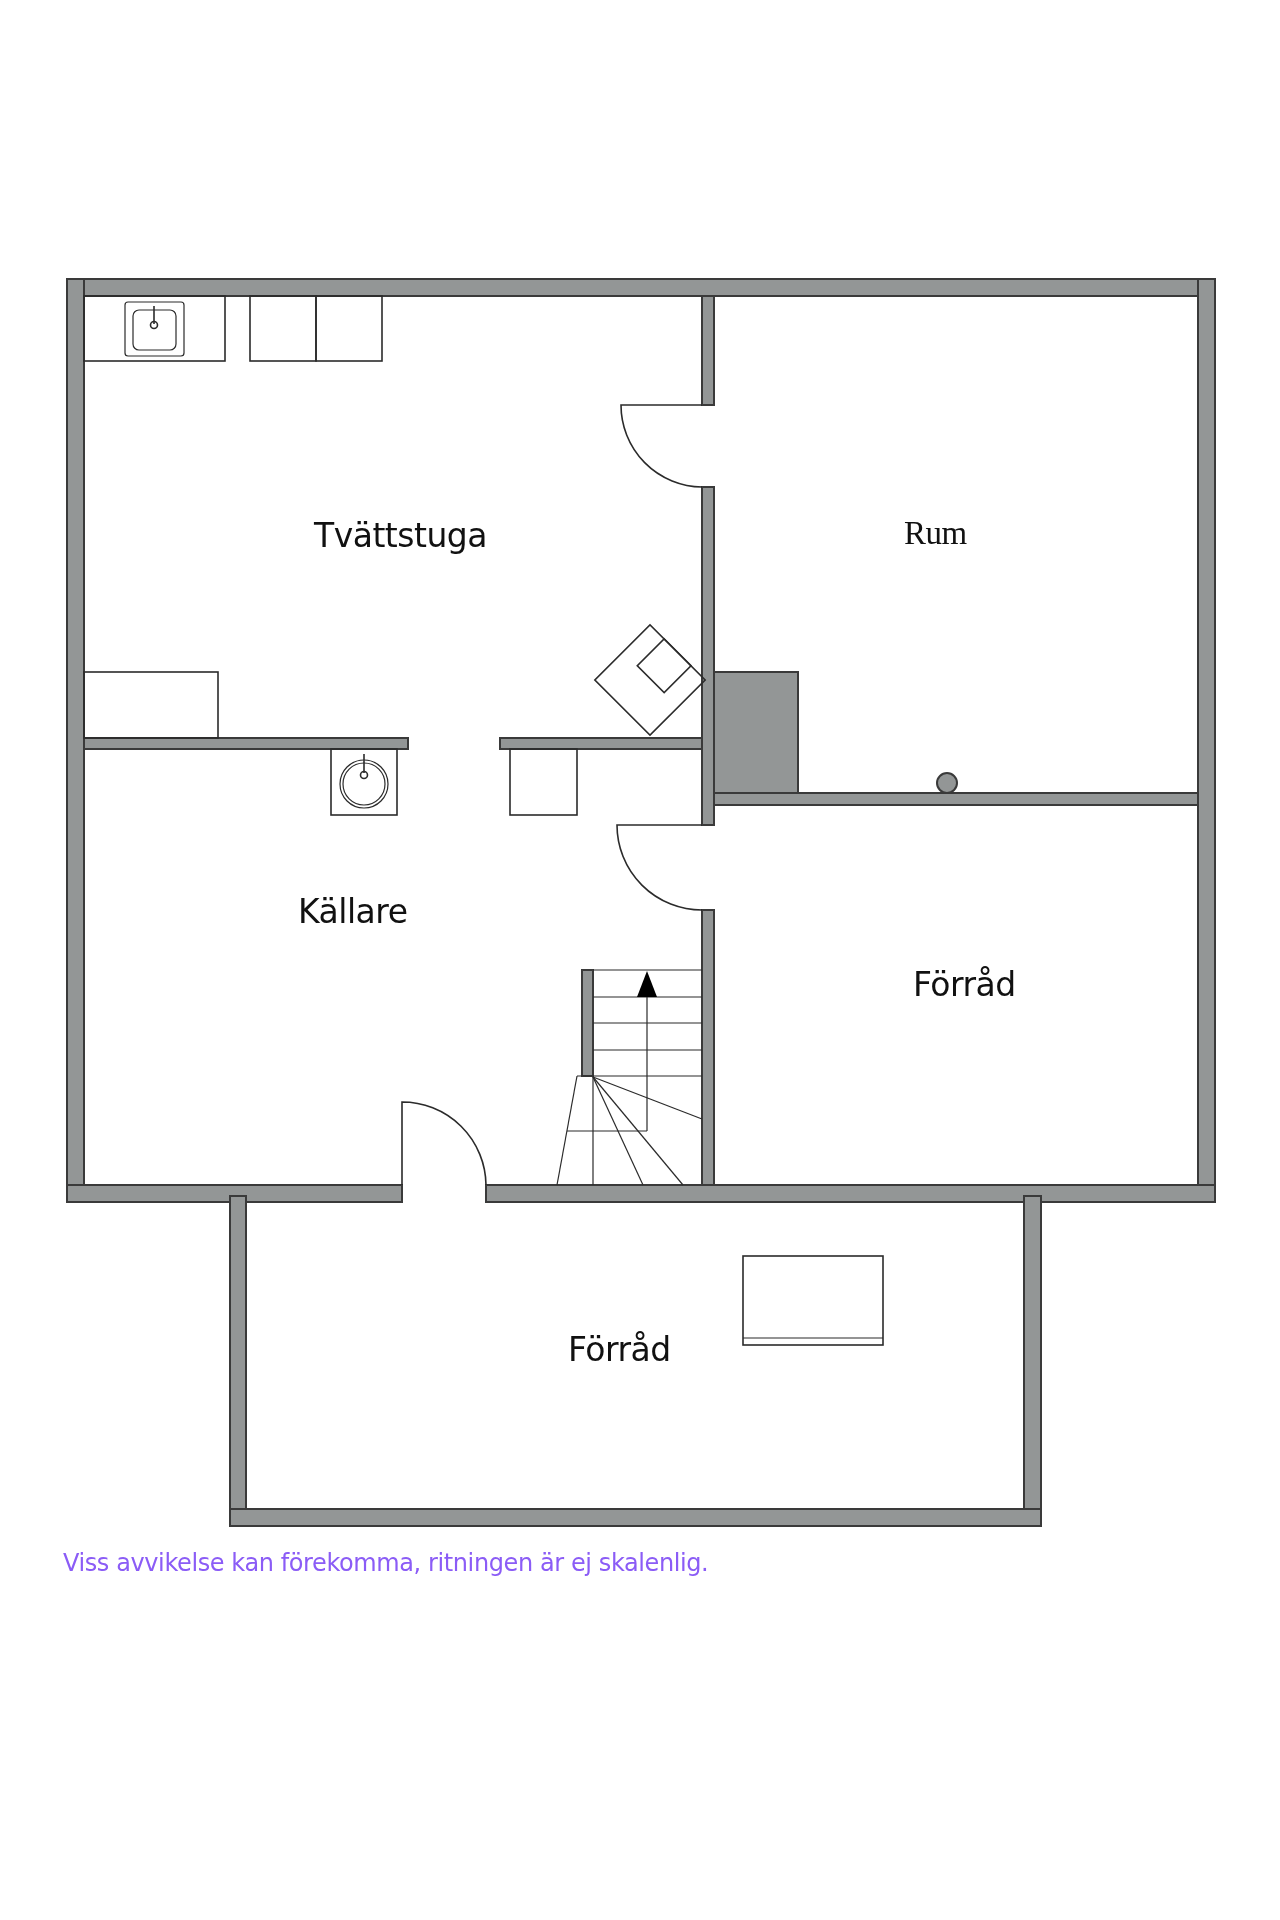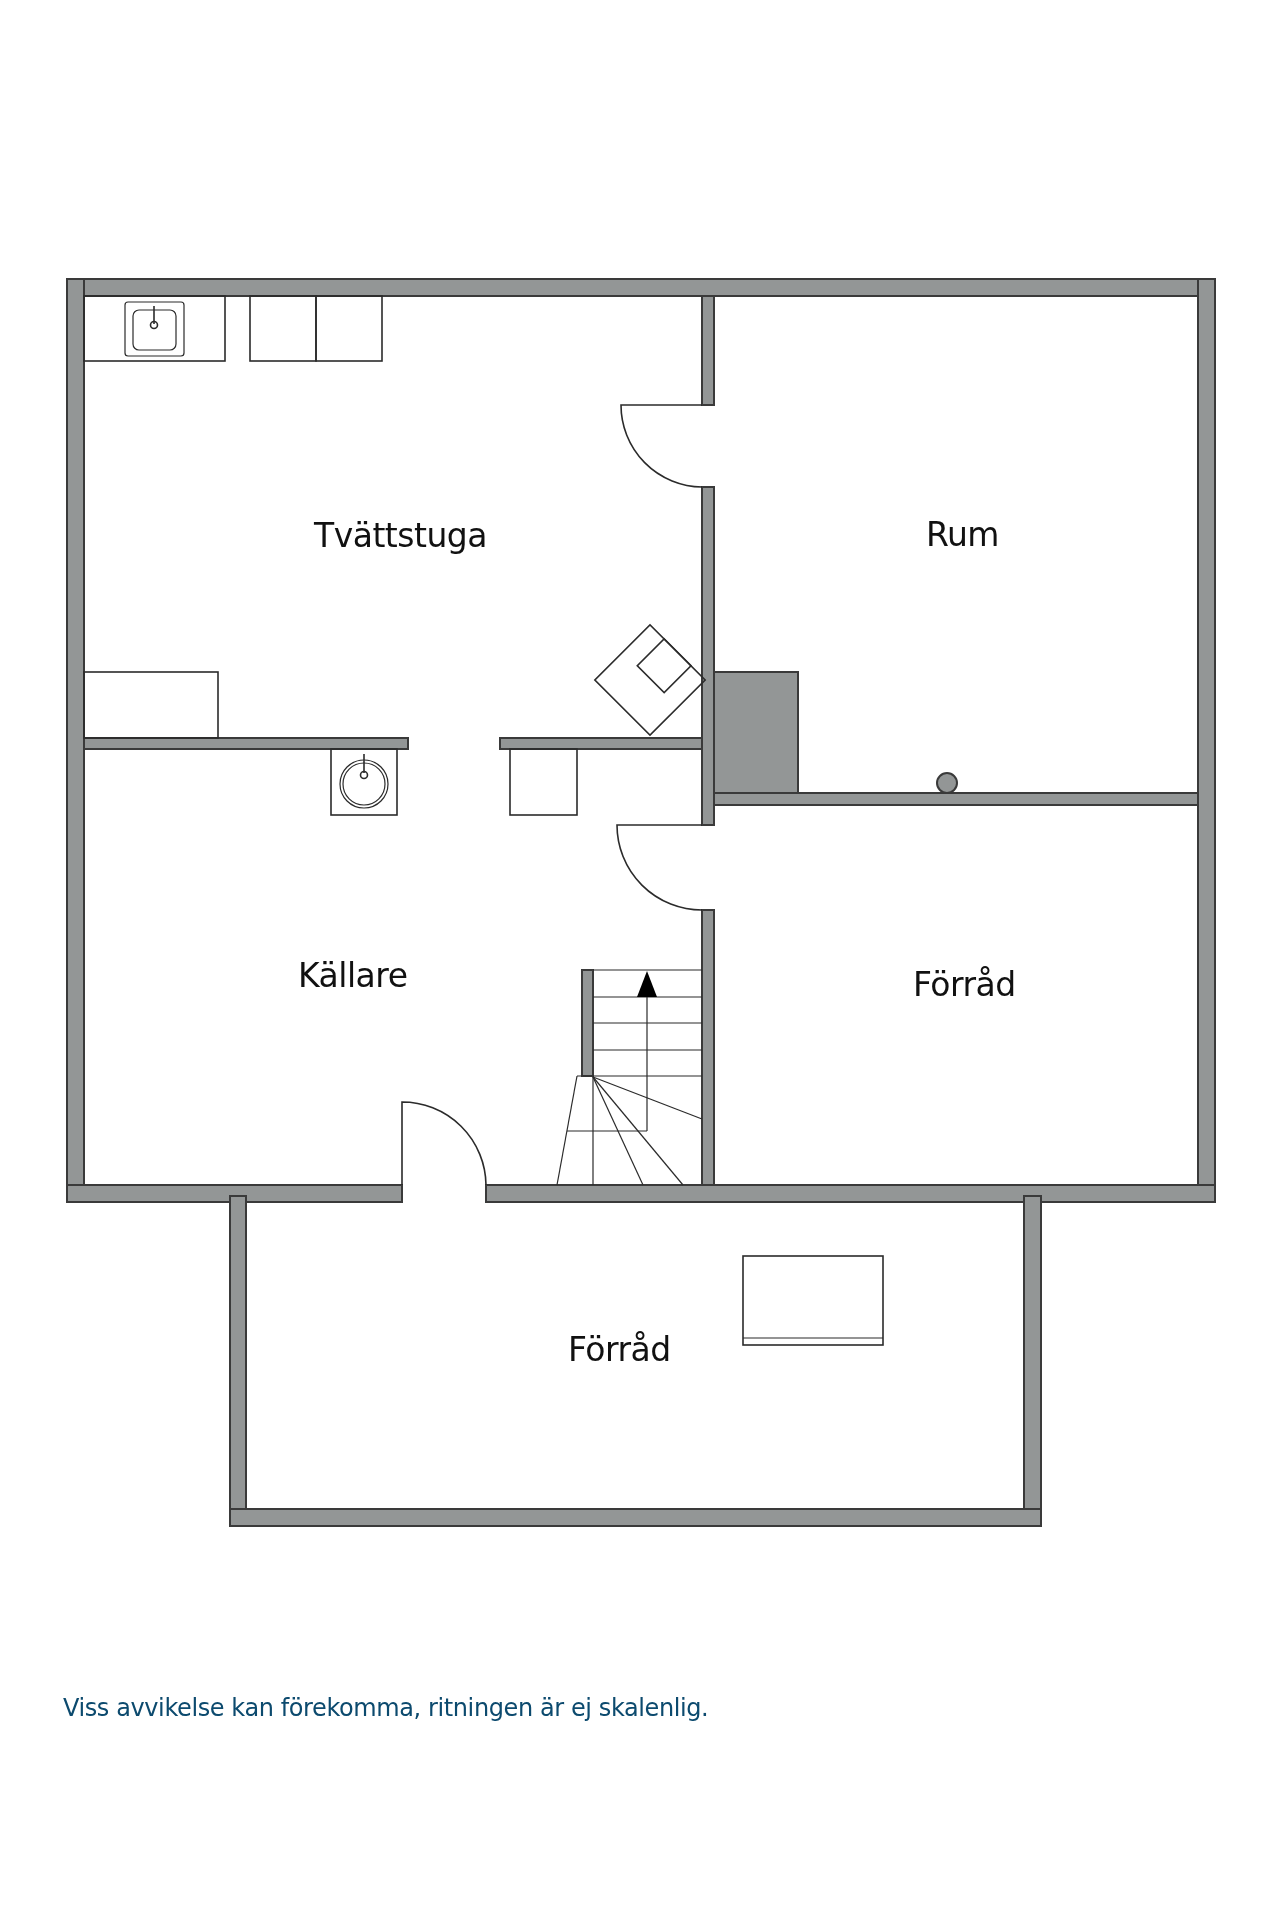--- a/index.html
+++ b/index.html
@@ -2,21 +2,21 @@
 <html><head>
 <meta charset="utf-8">
 <style>
   html, body { margin: 0; padding: 0; background: #ffffff; }
   body { width: 1280px; height: 1920px; position: relative; overflow: hidden; font-family: "Liberation Sans", sans-serif; }
   #plan { position: absolute; left: 0; top: 0; width: 1280px; height: 1920px; }
   .wall { fill: #939696; stroke: #3a3a3a; stroke-width: 2; }
   .line { fill: none; stroke: #2b2b2b; stroke-width: 1.6; }
   .thin { fill: none; stroke: #2b2b2b; stroke-width: 1.2; }
   .room-label { position: absolute; font-family: "DejaVu Sans", sans-serif; font-size: 33px; color: #111; white-space: nowrap; letter-spacing: -0.5px; }
-  .footer-note { position: absolute; left: 63px; top: 1694px; font-family: "DejaVu Sans", sans-serif; font-size: 24px; color: #0c4a6e; white-space: nowrap; letter-spacing: -0.4px; }
+  .footer-note { position: absolute; left: 63px; top: 1549px; font-family: "DejaVu Sans", sans-serif; font-size: 24px; color: #8b5cf6; white-space: nowrap; letter-spacing: -0.4px; }
 </style>
 </head>
 <body>
 
 <svg id="plan" viewBox="0 0 1280 1920" xmlns="http://www.w3.org/2000/svg">
 
   <g>
 
     <rect class="wall" x="67" y="279" width="1148" height="17"></rect>
 
@@ -102,18 +102,18 @@
     <polygon points="647,971 637,997 657,997" fill="#000"></polygon>
   </g>
 
   <g>
     <rect class="line" x="743" y="1256" width="140" height="89"></rect>
     <line class="thin" x1="743" y1="1338" x2="883" y2="1338"></line>
   </g>
 </svg>
 
 <div class="room-label" style="left:314px; top:516px;">Tvättstuga</div>
-<div class="room-label" style="left:926px; top:515px;">Rum</div>
-<div class="room-label" style="left:298px; top:956px;text-align:right;">Källare</div>
+<div class="room-label" style="left:904px; top:515px;font-family:Liberation Serif, serif;">Rum</div>
+<div class="room-label" style="left:298px; top:892px;text-align:right;">Källare</div>
 <div class="room-label" style="left:913px; top:965px;">Förråd</div>
 <div class="room-label" style="left:568px; top:1330px;">Förråd</div>
 
 <div class="footer-note">Viss avvikelse kan förekomma, ritningen är ej skalenlig.</div>
 
 </body></html>

